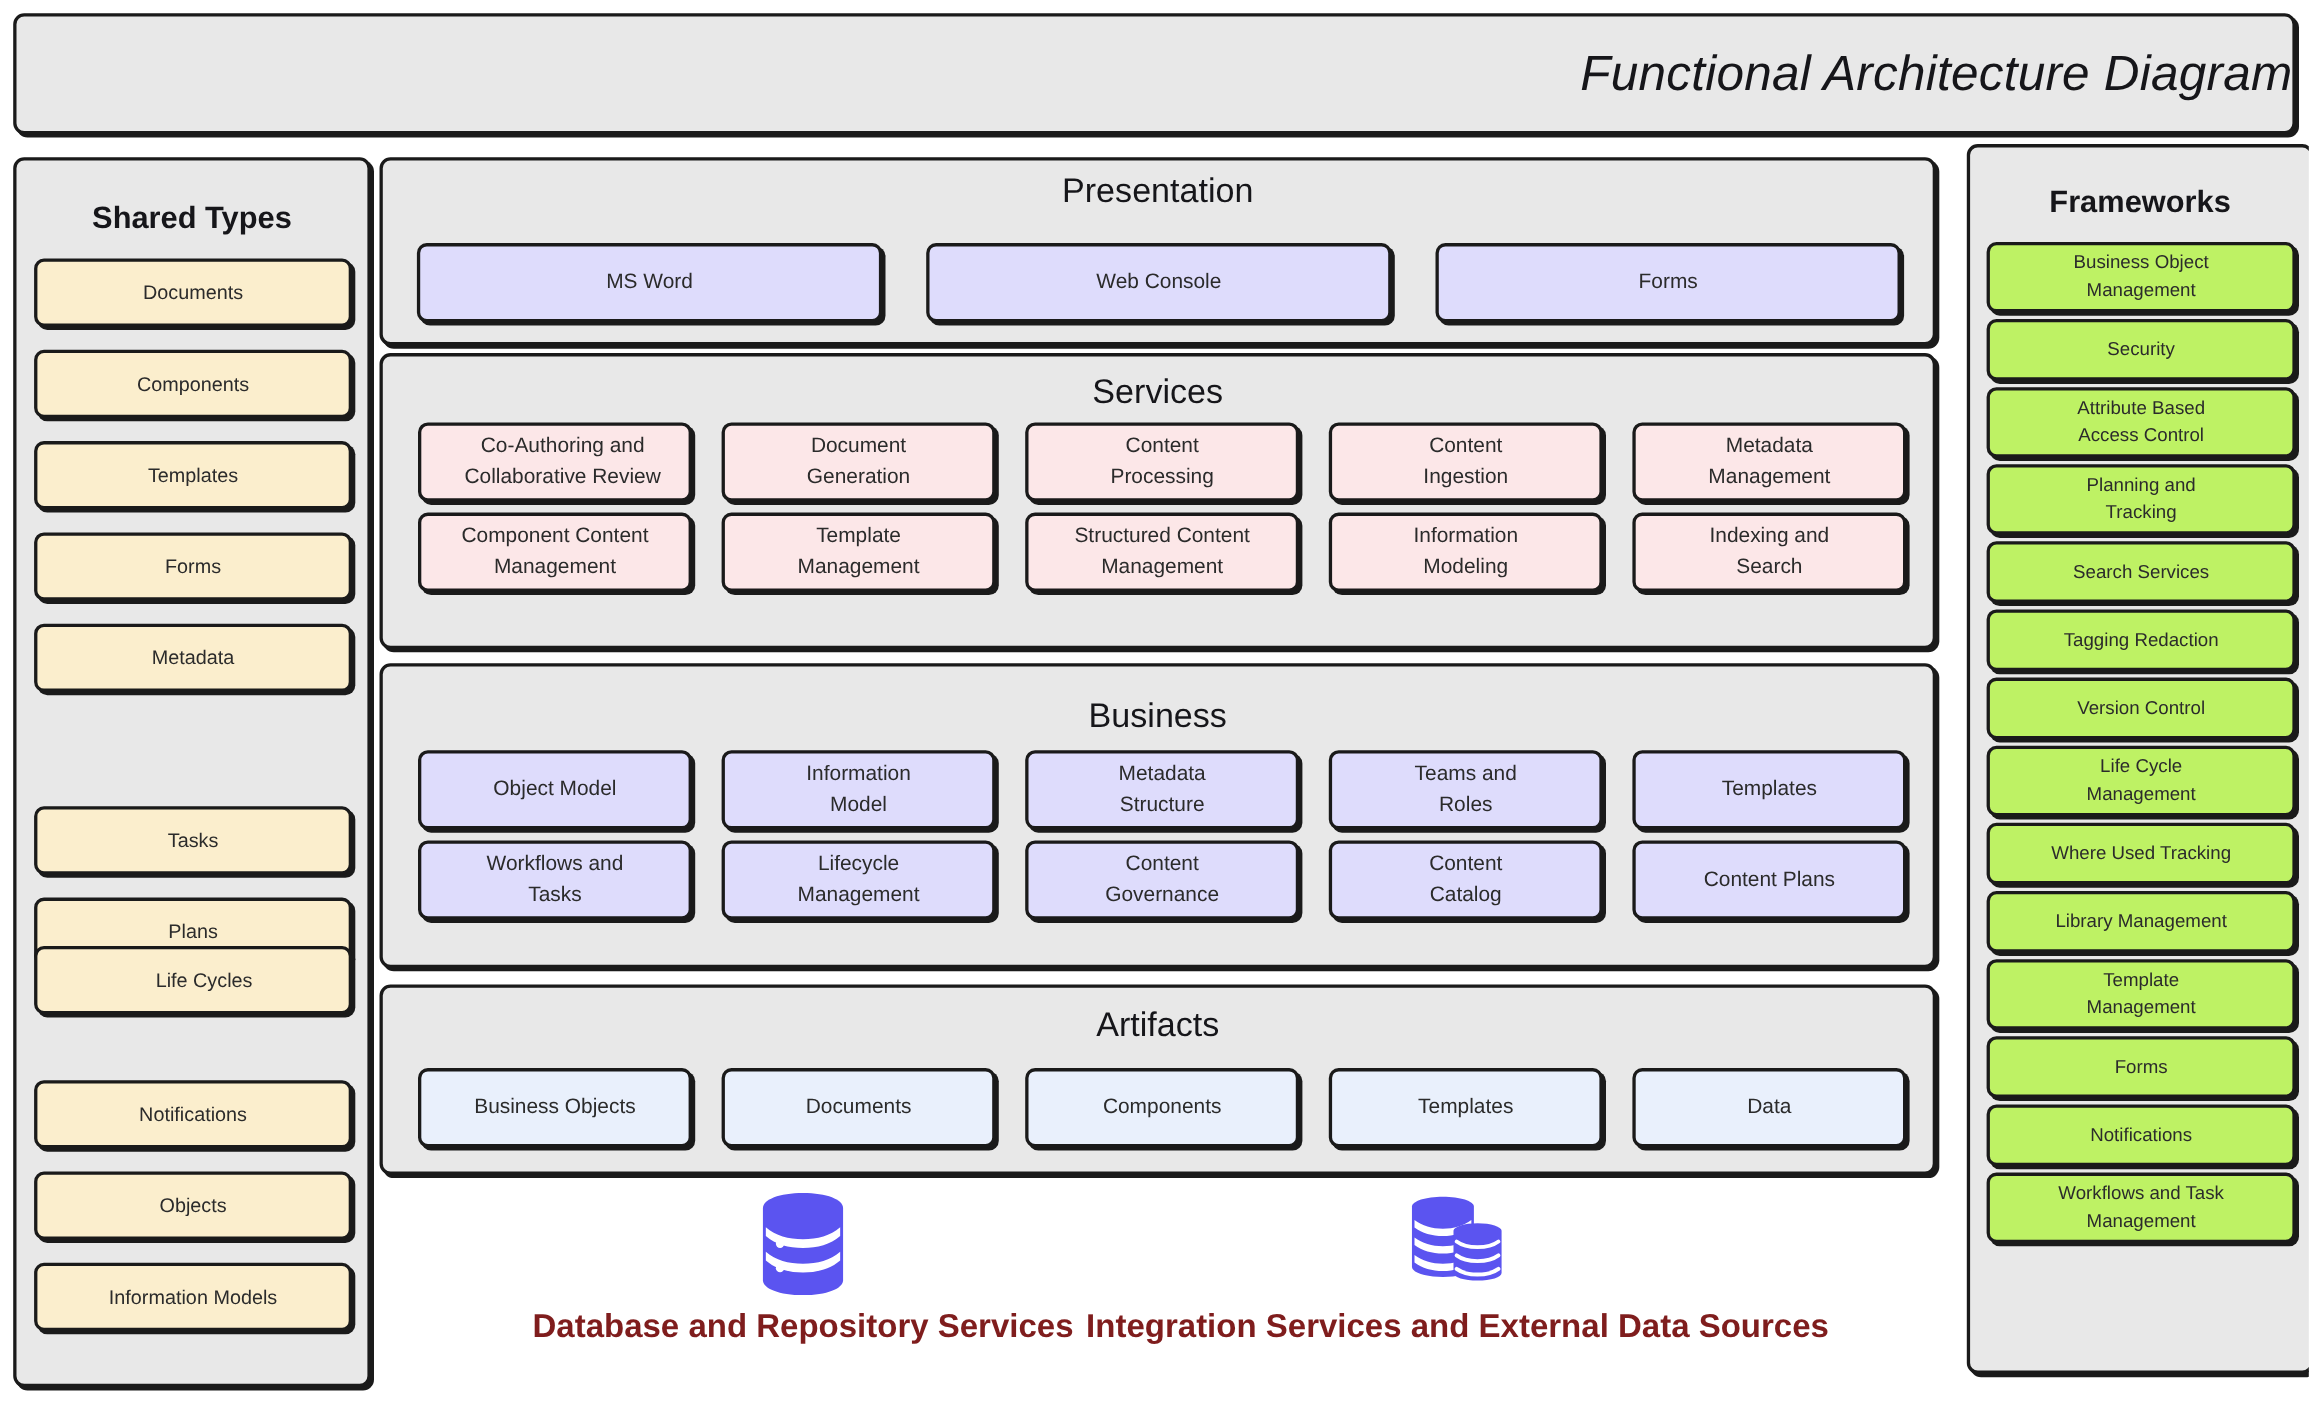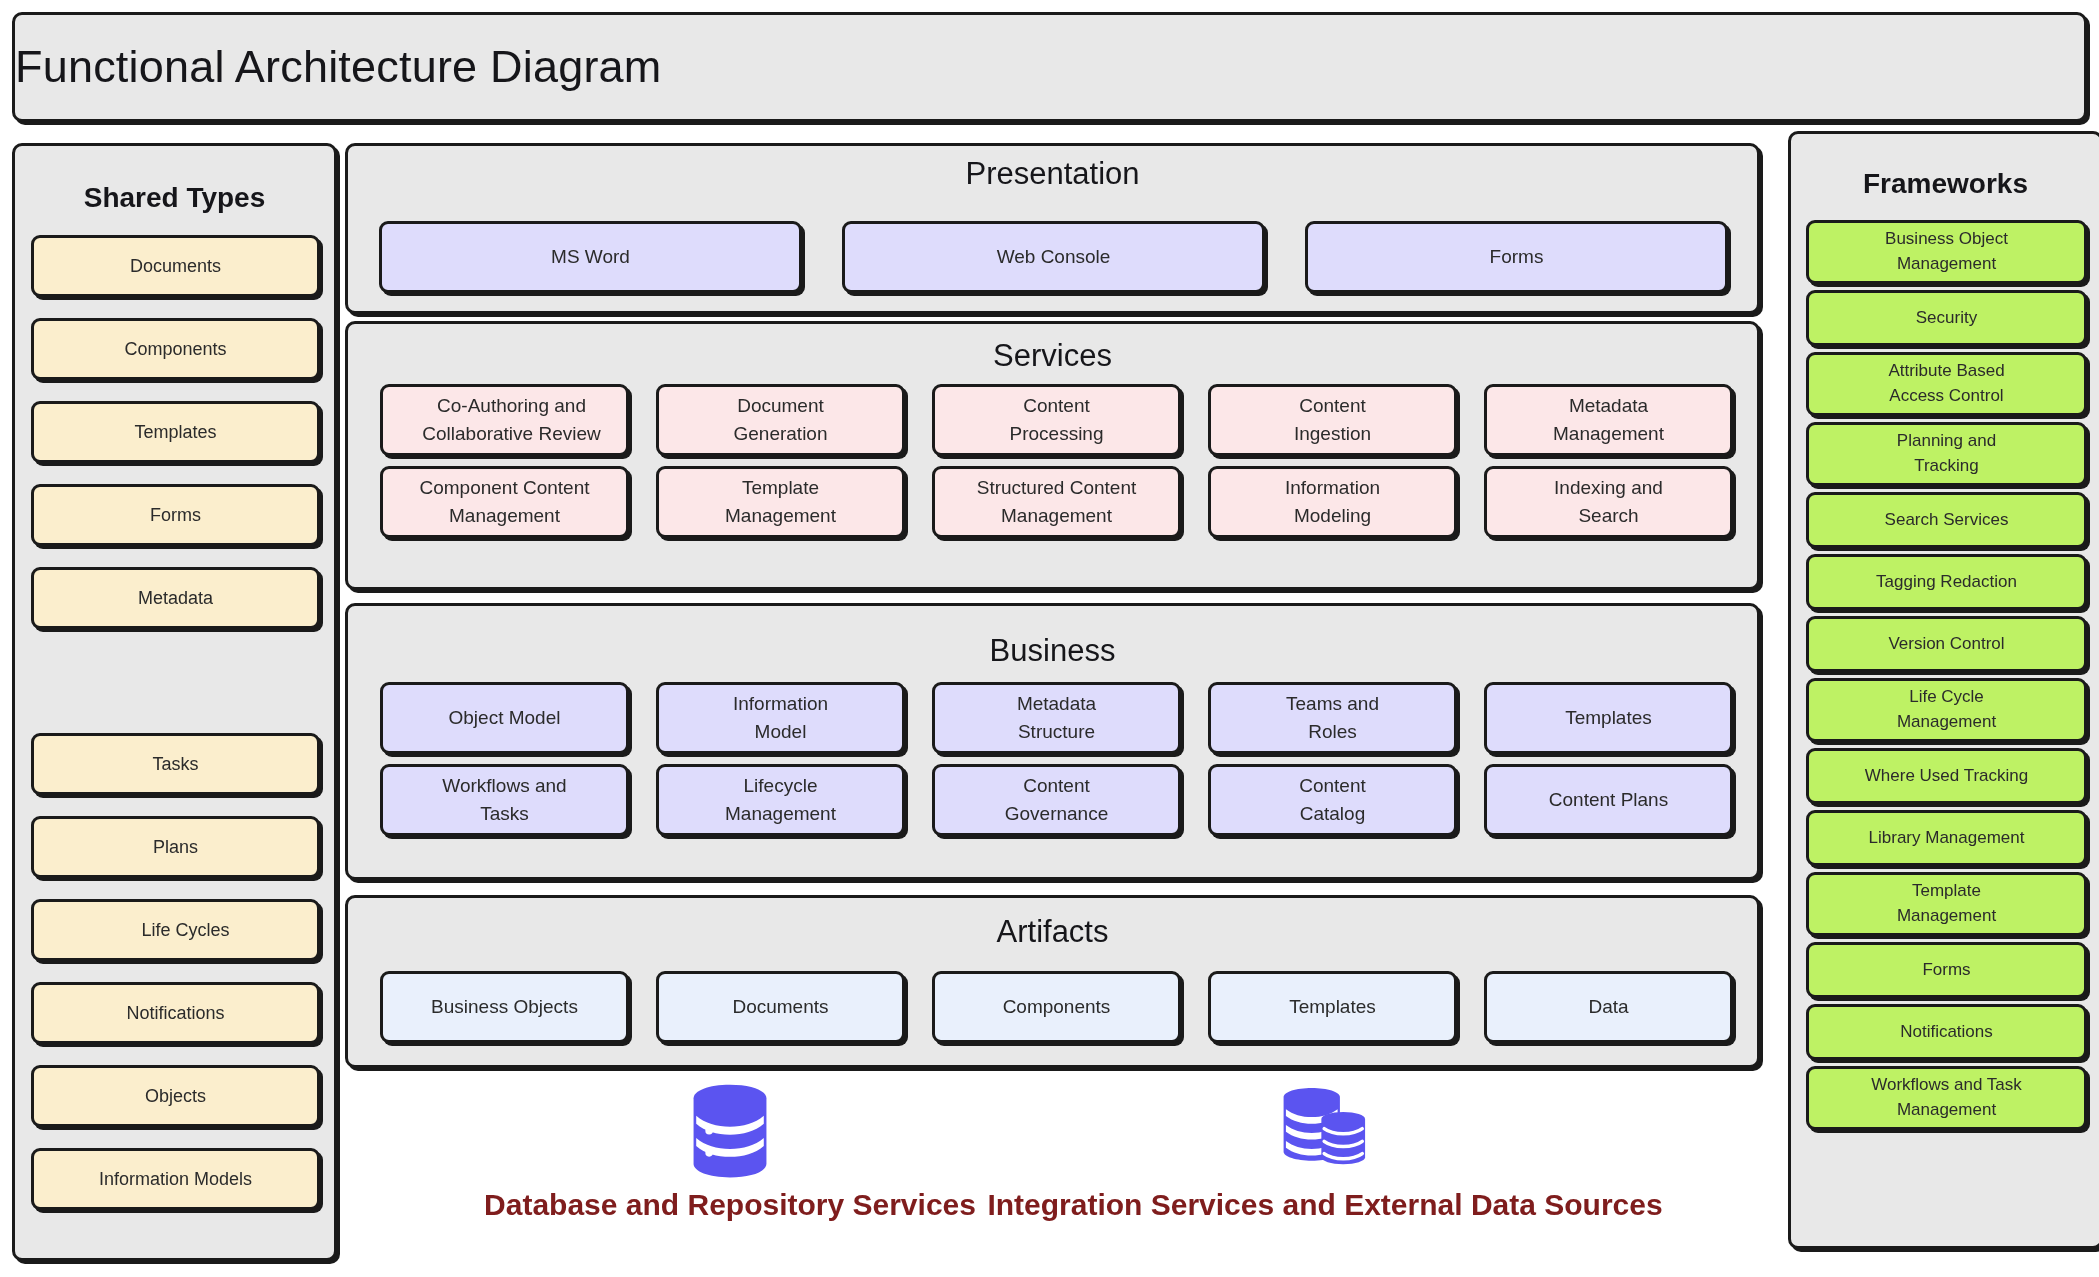--- a/index.html
+++ b/index.html
@@ -48,21 +48,22 @@
   }
 
   
   #title-bar {
     left: 12px;
     top: 12px;
     width: 2075px;
     height: 110px;
     display: flex;
     align-items: center;
-    justify-content: flex-start;
+    justify-content: flex-end;
+    font-style: italic;
   }
   #title-bar .panel-title {
     font-size: 45px;
     letter-spacing: .2px;
   }
 
   
   #shared-types-panel {
     left: 12px;
     top: 143px;
@@ -173,21 +174,21 @@
 
   <div class="panel" id="shared-types-panel">
     <div class="panel-title">Shared Types</div>
   <div class="node shared-node" style="top: 89px;">Documents</div>
       <div class="node shared-node" style="top: 172px;">Components</div>
       <div class="node shared-node" style="top: 255px;">Templates</div>
       <div class="node shared-node" style="top: 338px;">Forms</div>
       <div class="node shared-node" style="top: 421px;">Metadata</div>
       <div class="node shared-node" style="top: 587px;">Tasks</div>
       <div class="node shared-node" style="top: 670px;">Plans</div>
-      <div class="node shared-node" style="top: 753px; padding-left: 26px;">Life Cycles</div>
+      <div class="node shared-node" style="top: 714px; padding-left: 26px;">Life Cycles</div>
       <div class="node shared-node" style="top: 836px;">Notifications</div>
       <div class="node shared-node" style="top: 919px;">Objects</div>
       <div class="node shared-node" style="top: 1002px;">Information Models</div>
     </div>
 
   <div class="panel" id="frameworks-panel">
     <div class="panel-title">Frameworks</div>
   <div class="node fw-node" style="top: 86px; height: 64px;">Business Object
 Management</div>
       <div class="node fw-node" style="top: 156px; height: 56px;">Security</div>

